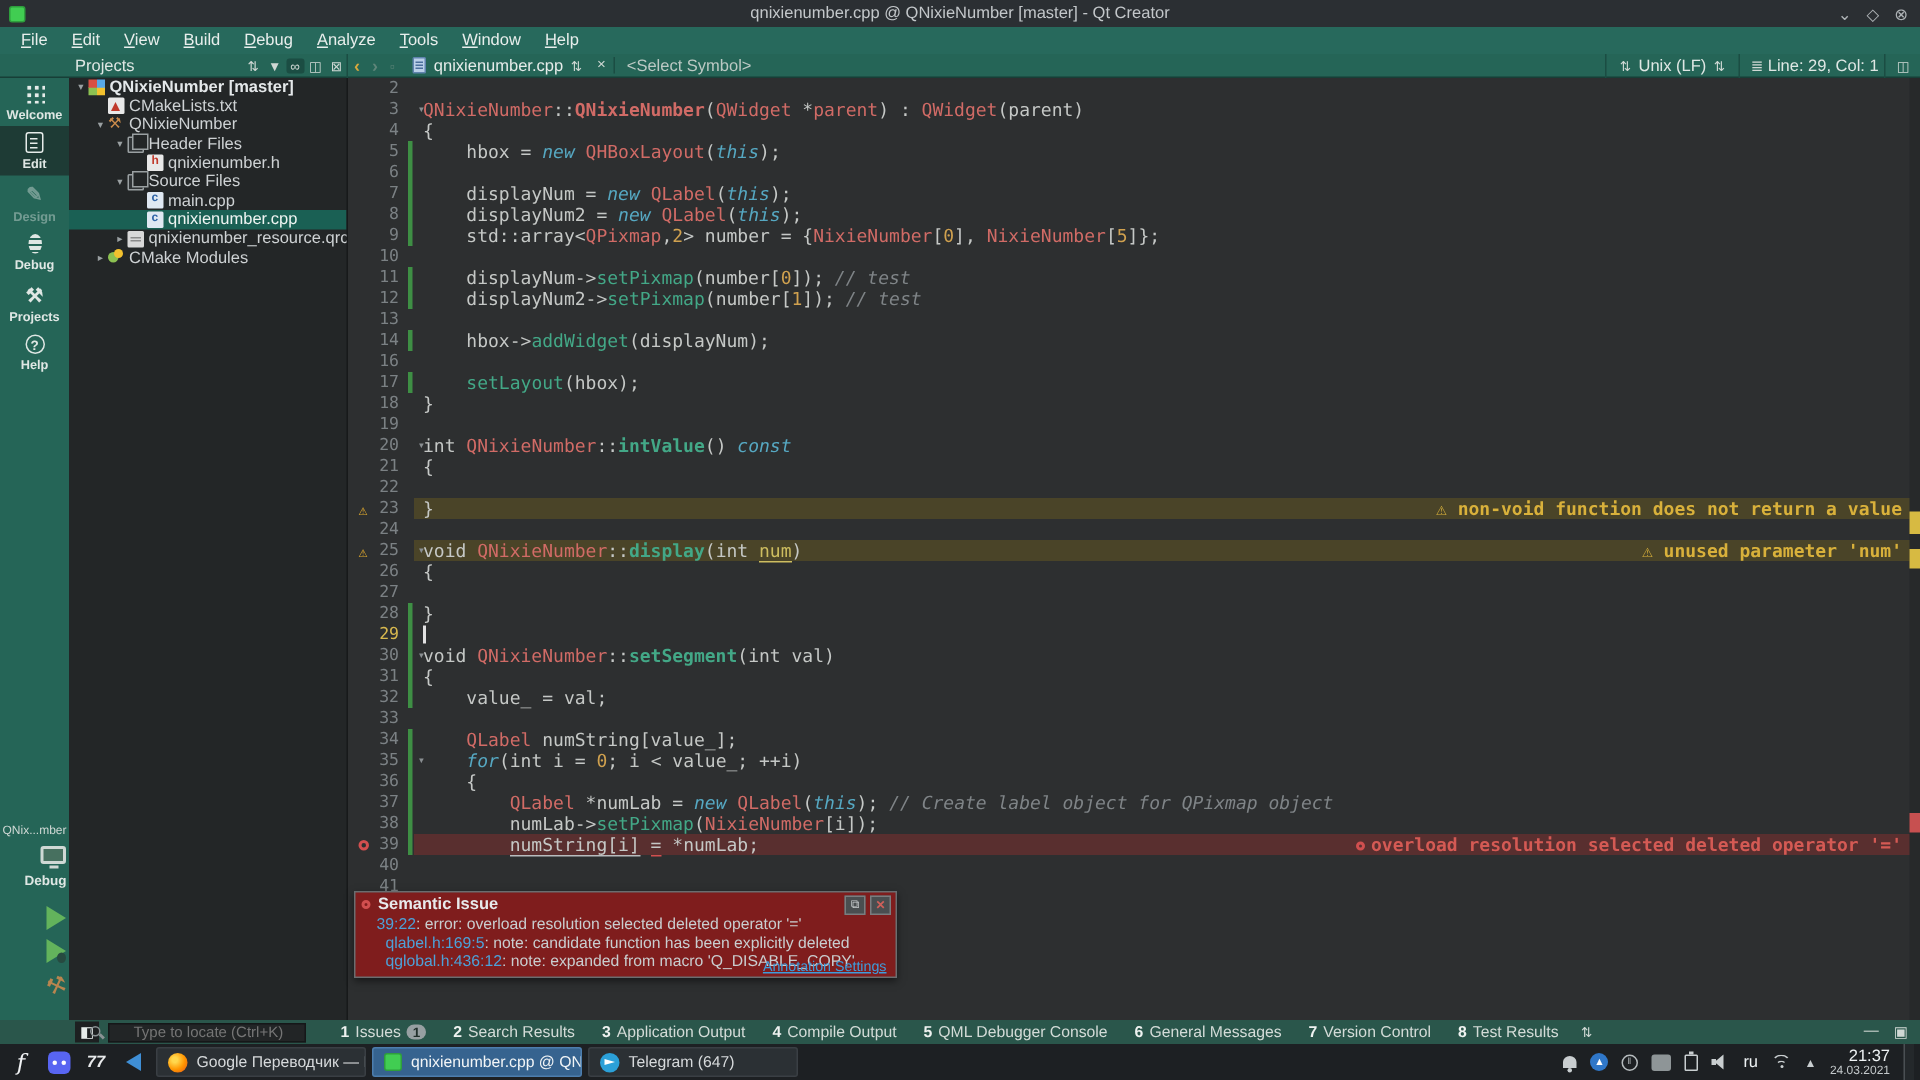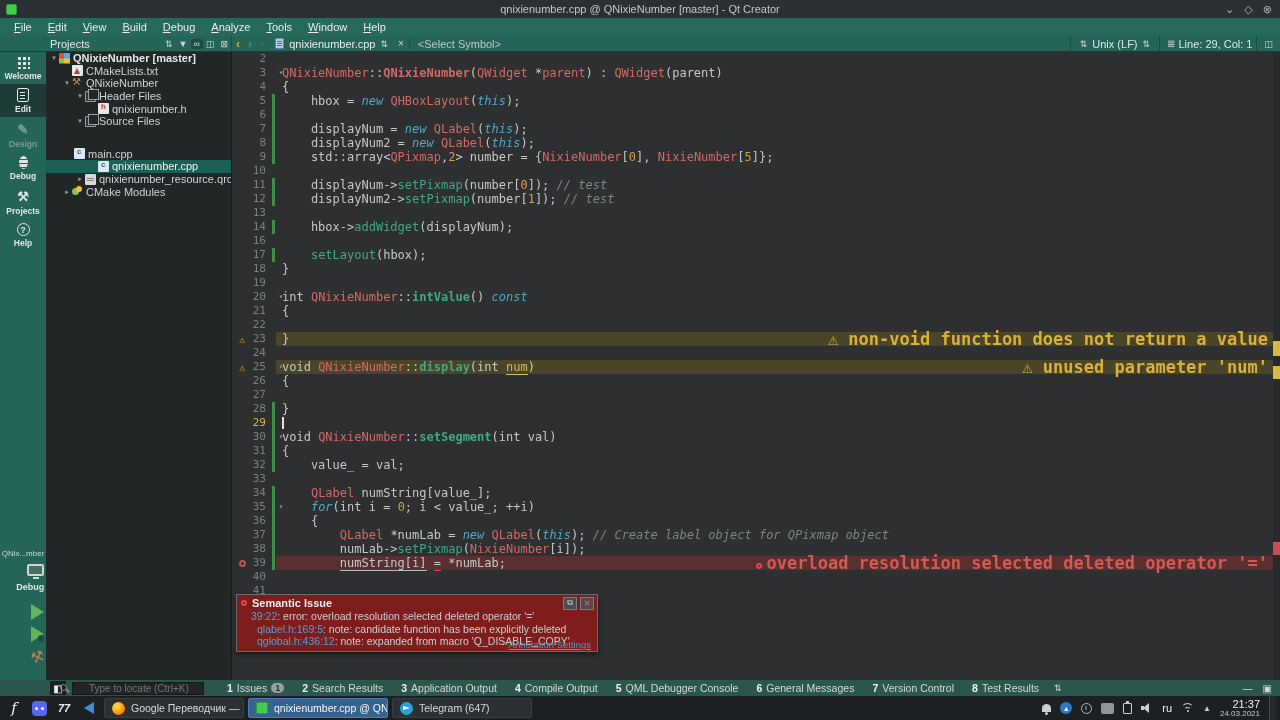--- a/index.html
+++ b/index.html
@@ -125,21 +125,21 @@
   .gmark { position:absolute; left:3px; top:0; width:14px; text-align:center; }
   .gmark .wtri { color:#e0a92e; font-size:10px; }
   .gmark .ering { display:inline-block; width:7px; height:7px; border:2px solid #d14f4f; border-radius:50%; margin-top:3px;}
   .gnum { position:absolute; left:16px; top:0; width:18px; text-align:right; color:#7b8184; font-size:11px; }
   .gnum.cur { color:#d8b94f; }
   .gbar { position:absolute; left:40px; top:0; width:3px; height:14px; }
   .gbar.green { background:#3e8f44; }
   .gfold { position:absolute; left:44px; top:0; width:10px; color:#8a8f92; font-size:8px; text-align:center; }
   .gcode { position:absolute; left:50px; top:0; }
   .caret { display:inline-block; width:2px; height:12px; background:#e2e2e2; vertical-align:middle; margin-bottom:2px;}
-  .ann { position:absolute; right:12px; top:0; font-weight:bold; font-size:17px; }
+  .ann { position:absolute; right:12px; top:0; font-weight:bold; font-size:12px; }
   .ann.w { color:#d9b13b; }
   .ann.e { color:#d45a54; }
   .ann .ering2 { display:inline-block; width:6px; height:6px; border:2px solid #d14f4f; border-radius:50%; margin-right:4px;}
   
   .tk-t { color:#c5c8c6; }
   .tk-y { color:#d16b66; }
   .tk-yb { color:#d16b66; font-weight:bold; }
   .tk-f { color:#43a887; }
   .tk-fb { color:#43a887; font-weight:bold; }
   .tk-k { color:#56a8c2; font-style:italic; }
@@ -359,21 +359,21 @@
       <div class="tree-row" style="padding-left: 42px; text-align: right;">
         <span class="tr-arrow"></span>
         <span class="ti ti-h"></span>
         <span class="tr-label">qnixienumber.h</span>
       </div>
       <div class="tree-row" style="padding-left: 29px;">
         <span class="tr-arrow">▾</span>
         <span class="ti ti-pages"></span>
         <span class="tr-label">Source Files</span>
       </div>
-      <div class="tree-row" style="padding-left: 18px; margin-top: 20px;">
+      <div class="tree-row" style="padding-left: 42px;">
         <span class="tr-arrow"></span>
         <span class="ti ti-cpp"></span>
         <span class="tr-label">main.cpp</span>
       </div>
       <div class="tree-row selected" style="padding-left: 42px;">
         <span class="tr-arrow"></span>
         <span class="ti ti-cpp"></span>
         <span class="tr-label">qnixienumber.cpp</span>
       </div>
       <div class="tree-row" style="padding-left: 29px;">

